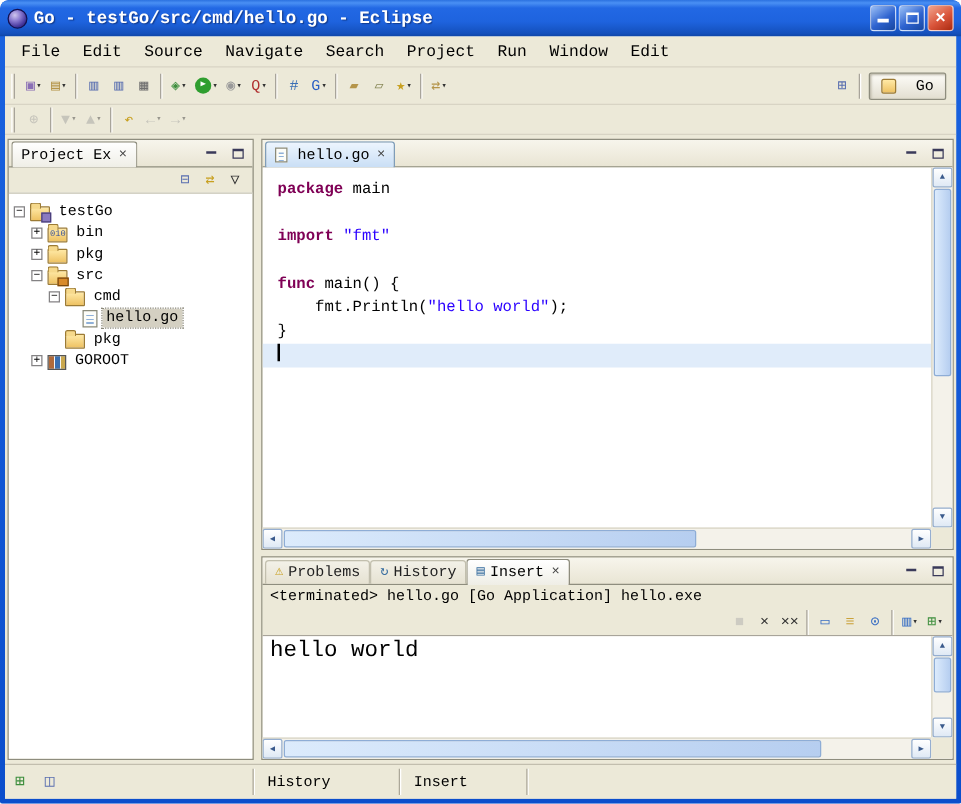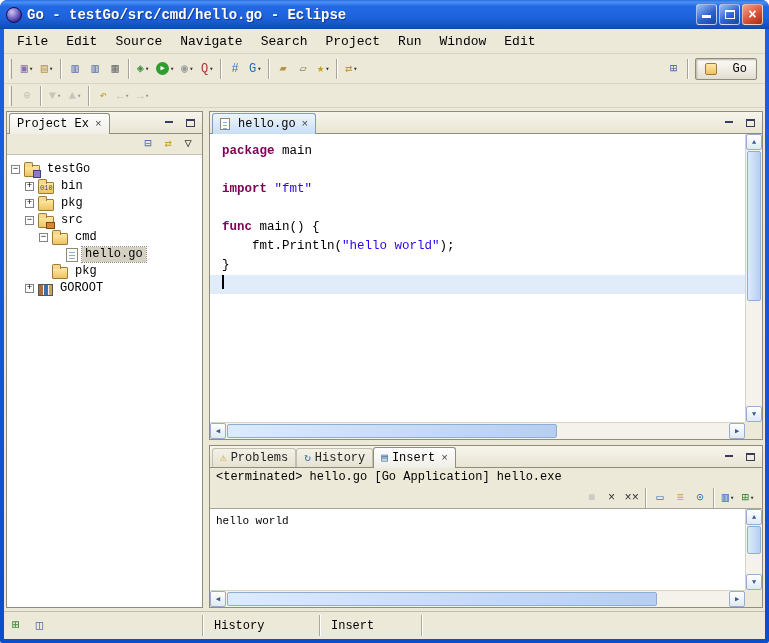--- a/index.html
+++ b/index.html
@@ -122,21 +122,21 @@
   .hscroll .sb-thumb { top:1px; bottom:1px; }
   .sb-corner { position:absolute; right:0; bottom:0; width:17px; height:17px; background:#ece9d8; }
 
   
   .console-statusline { height:19px; line-height:19px; padding-left:6px; font-size:12px; background:#ece9d8;
                         white-space:nowrap; overflow:hidden; }
   .console-toolbar { height:22px; display:flex; justify-content:flex-end; align-items:center; padding-right:4px;
                      background:#ece9d8; border-bottom:1px solid #a8a49a; }
   .console-body { flex:1; position:relative; background:#fff; }
   .console-out { position:absolute; left:0; top:0; right:17px; bottom:17px; padding:4px 6px; overflow:hidden; }
-  .console-line { font-size:11px; line-height:17px; white-space:pre; }
+  .console-line { font-size:18px; line-height:17px; white-space:pre; }
 
   
   .statusbar { height:28px; display:flex; align-items:stretch; background:#ece9d8; border-top:1px solid #c2beae; }
   .sb-left { width:198px; display:flex; align-items:center; gap:16px; padding-left:8px; }
   .sb-ico { font-size:13px; line-height:1; }
   .sb-sep { width:2px; border-left:1px solid #aca899; border-right:1px solid #fff; margin:3px 0; }
   .sb-cell { display:flex; align-items:center; padding:0 10px; font-size:12px; white-space:nowrap; }
 </style>
 </head>
 <body>

